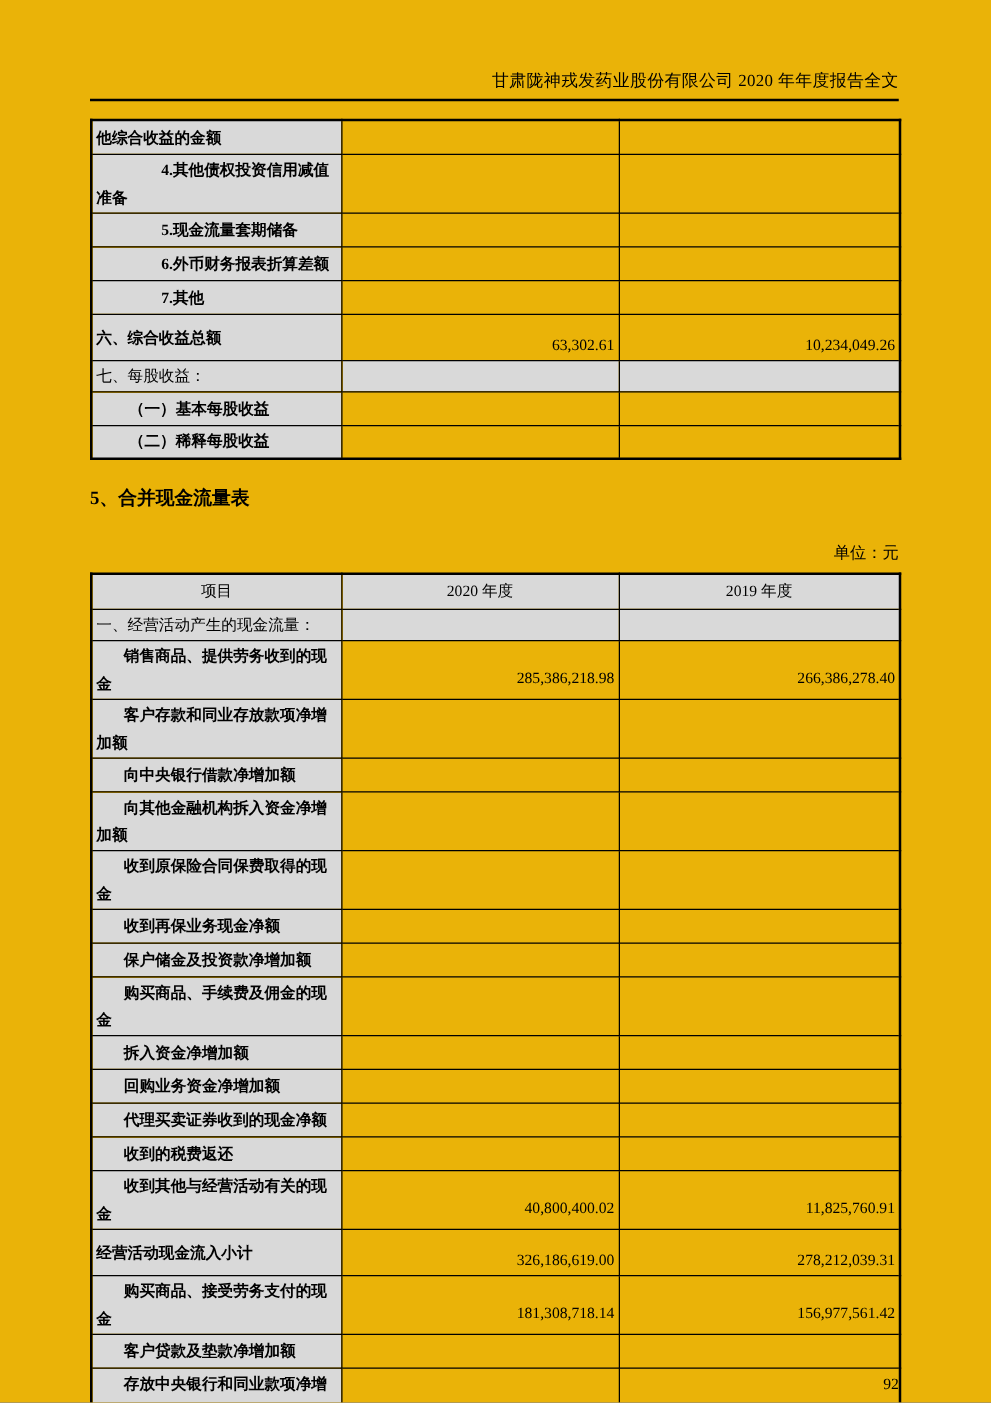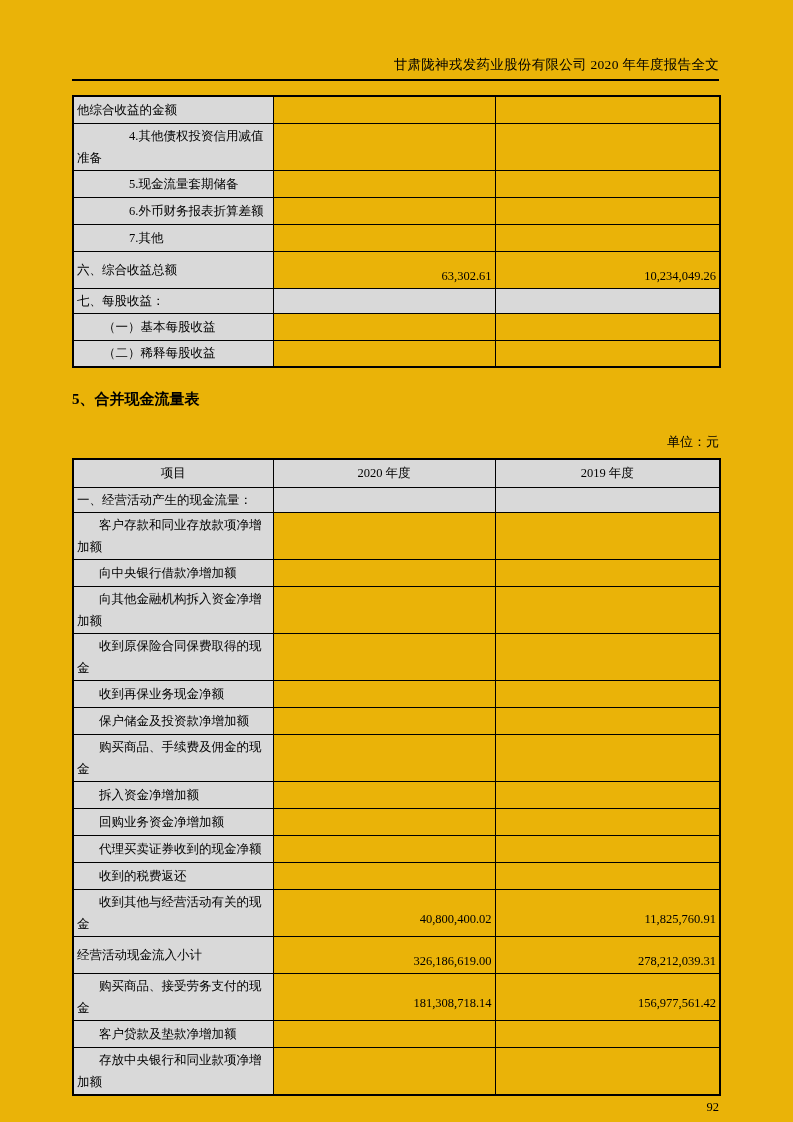--- a/index.html
+++ b/index.html
@@ -22,21 +22,21 @@
   td.label { text-align:left; padding:1px 2px 1px 3px; }
   td.num   { text-align:right; padding:13px 3px 1px 2px; }
   th.hd    { text-align:center; padding:1px 18px; background:var(--shade); }
 
   tr.h0 td, tr.h0 th { height:28px; }
   tr.h1 td { height:27px; }
   tr.h2 td { height:47px; }
   tr.h7 td { height:23px; }
   tr.hA td { height:25px; }
 
-  tr.sl td:first-child { background:var(--shade); }
+  tr.sl td:first-child { background:var(--shade);font-weight:bold; }
   tr.sf td { background:var(--shade);margin-left:13px; }
 
   .ind-l { text-indent:52px; }
   .ind-p { text-indent:26px; }
   .ind-i { text-indent:22px; }
 
   .tbl-income { margin-top:14px; }
   .section-title { margin:21px 0 0 0; font-size:15px; font-weight:bold; line-height:20px; }
   .unit-label { margin:24px 0 7px 0; text-align:right; font-size:13px; line-height:18px; }
   .page-number { position:absolute; right:74px; top:1100px; font-size:12.5px; }
@@ -118,20 +118,25 @@
         <tr class="h0">
           <th class="hd">项目</th>
           <th class="hd">2020 年度</th>
           <th class="hd">2019 年度</th>
         </tr>
         <tr class="hA sf">
           <td class="label">一、经营活动产生的现金流量：</td>
           <td class="num"></td>
           <td class="num"></td>
         </tr>
+        <tr class="h1 sl">
+          <td class="label ind-i">销售商品、提供劳务收到的现金</td>
+          <td class="num">285,386,218.98</td>
+          <td class="num">266,386,278.40</td>
+        </tr>
         <tr class="h2 sl">
           <td class="label ind-i">客户存款和同业存放款项净增加额</td>
           <td class="num"></td>
           <td class="num"></td>
         </tr>
         <tr class="h1 sl">
           <td class="label ind-i">向中央银行借款净增加额</td>
           <td class="num"></td>
           <td class="num"></td>
         </tr>

